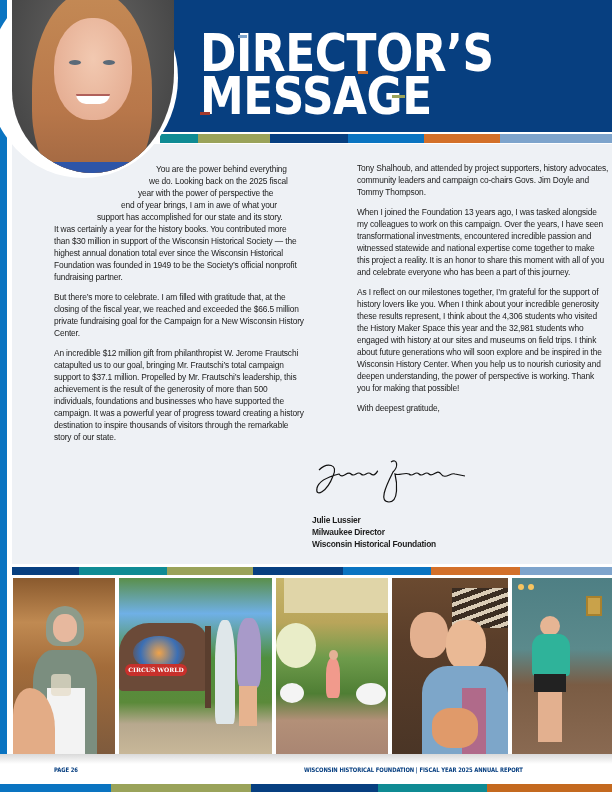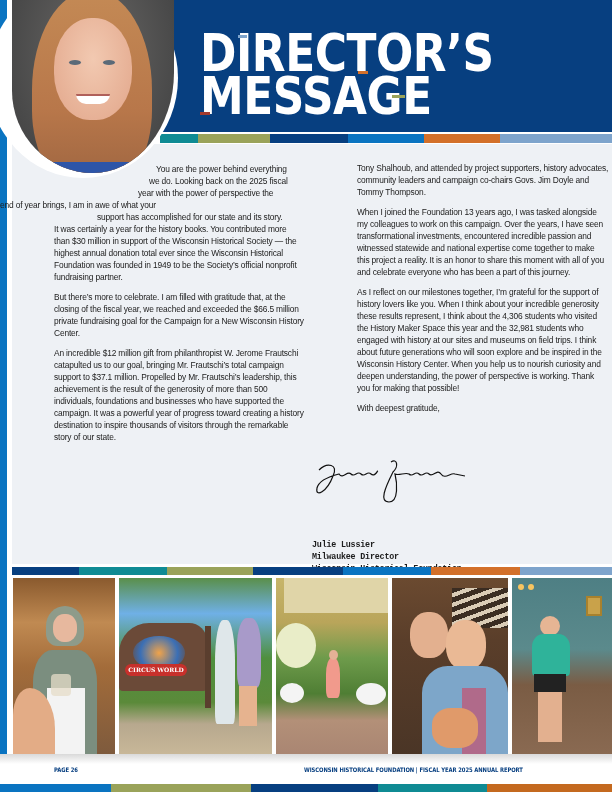--- a/index.html
+++ b/index.html
@@ -28,21 +28,21 @@
                       background: radial-gradient(ellipse at 50% 40%, #f2c9b1 0%, #e5ad92 80%); }
     .portrait .eye { position: absolute; top: 70px; width: 12px; height: 5px; border-radius: 50%; background: #5b6a78; }
     .portrait .smile { position: absolute; left: 64px; top: 104px; width: 34px; height: 10px; border-radius: 0 0 18px 18px; background: #ffffff; border-top: 2px solid #b0605a; }
     .portrait .shirt { position: absolute; left: 0; top: 172px; width: 162px; height: 30px; background: #2d55a8; }
 
     .text { position: absolute; font-family: "Liberation Sans Narrow", "Liberation Sans", sans-serif; font-size: 8.4px; line-height: 12px; color: #222222; letter-spacing: -0.15px; }
     .text p { margin-bottom: 8px; }
     .intro-line { display: block; white-space: nowrap; }
 
     .signature { position: absolute; left: 313px; top: 458px; width: 160px; height: 50px; }
-    .sig-block { position: absolute; left: 312px; top: 514px; font-size: 8.4px; line-height: 12px; color: #1e1e1e; font-weight: bold; font-family: Liberation Mono, monospace; letter-spacing: -0.2px; margin-top: 25px; }
+    .sig-block { position: absolute; left: 312px; top: 514px; font-size: 8.4px; line-height: 12px; color: #1e1e1e; font-weight: bold; font-family: Liberation Sans, sans-serif; letter-spacing: -0.2px; }
     .sig-block div { display: block; }
 
     .photos { position: absolute; top: 578px; height: 178px; }
     .photo { position: absolute; top: 0; height: 178px; overflow: hidden; }
 
     .footer-shadow { position: absolute; left: 0; top: 754px; width: 612px; height: 10px; background: linear-gradient(180deg, #d9d9d9, #ffffff); }
     .footer-text { position: absolute; top: 766px; font-family: "DejaVu Sans", sans-serif; font-size: 6.2px; font-weight: bold; color: #073f80; letter-spacing: -0.1px; transform: scaleX(0.85); transform-origin: left top; white-space: nowrap; }
   </style>
 </head>
 <body>
@@ -79,21 +79,21 @@
     <div class="eye" style="left:91px;"></div>
     <div class="smile"></div>
     <div class="shirt"></div>
   </div>
 </div>
 
 <div class="text" style="left:0;top:163px;width:310px;">
   <span class="intro-line" style="padding-left:156px;">You are the power behind everything</span>
   <span class="intro-line" style="padding-left:149px;">we do. Looking back on the 2025 fiscal</span>
   <span class="intro-line" style="padding-left:138px;">year with the power of perspective the</span>
-  <span class="intro-line" style="">end of year brings, I am in awe of what your</span>
+  <span class="intro-line" style="padding-left:121px;">end of year brings, I am in awe of what your</span>
   <span class="intro-line" style="padding-left:97px;">support has accomplished for our state and its story.</span>
 </div>
 
 <div class="text" style="left:54px;top:223px;width:250px;">
   <p>It was certainly a year for the history books. You contributed more than $30 million in support of the Wisconsin Historical Society — the highest annual donation total ever since the Wisconsin Historical Foundation was founded in 1949 to be the Society’s official nonprofit fundraising partner.</p>
   <p>But there’s more to celebrate. I am filled with gratitude that, at the closing of the fiscal year, we reached and exceeded the $66.5 million private fundraising goal for the Campaign for a New Wisconsin History Center.</p>
   <p>An incredible $12 million gift from philanthropist W. Jerome Frautschi catapulted us to our goal, bringing Mr. Frautschi’s total campaign support to $37.1 million. Propelled by Mr. Frautschi’s leadership, this achievement is the result of the generosity of more than 500 individuals, foundations and businesses who have supported the campaign. It was a powerful year of progress toward creating a history destination to inspire thousands of visitors through the remarkable story of our state.</p>
 </div>
 
 <div class="text" style="left:312px;top:162px;width:252px;margin-left:45px;">

